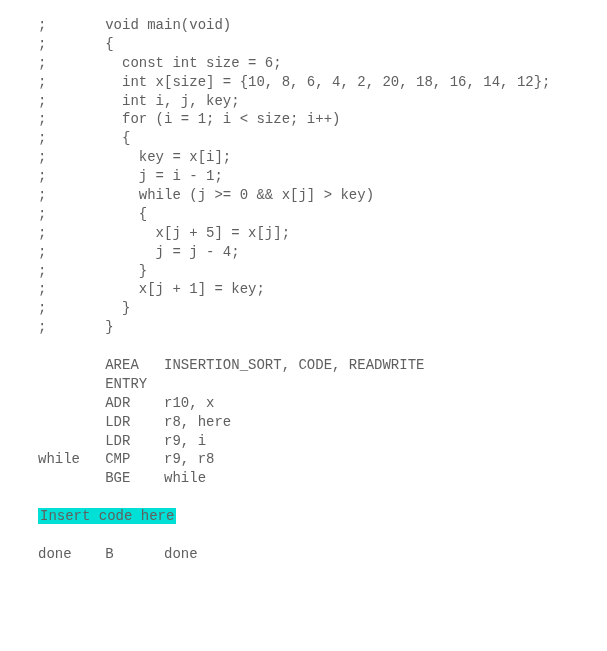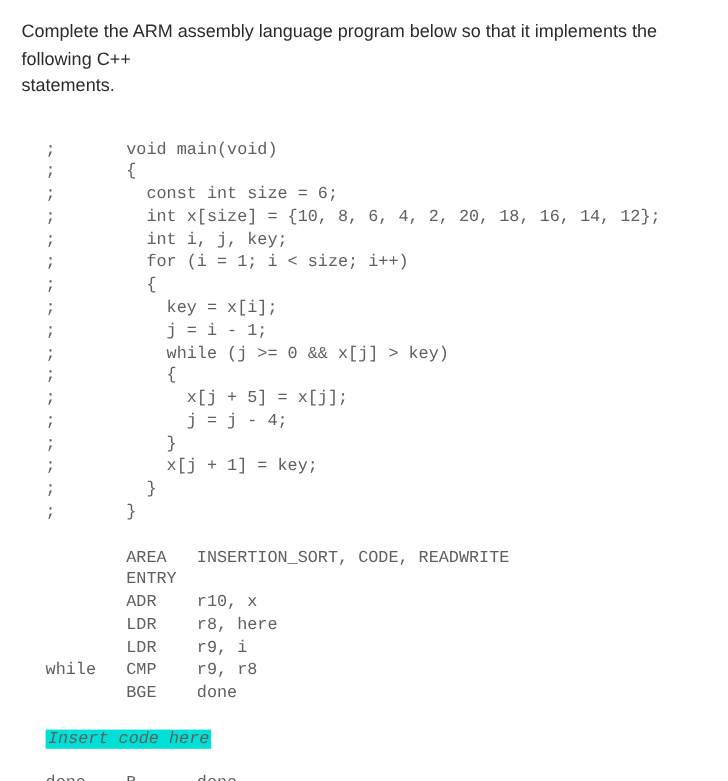--- a/index.html
+++ b/index.html
@@ -25,32 +25,27 @@
     font-size: 14px;
     line-height: 1.35;
     white-space: pre;
     color: #606060;
     margin-left: 20px;
   }
   .hl {
     background: #00e0d6;
     color: #606060;
     padding: 0 2px;
-    font-style: italic;
   }
 </style>
 </head>
 <body>
 
 <div class="page">
 
-  <div class="question-text">
-    <span>Complete the ARM assembly language program below so that it implements the following C++</span><br>
-    <span>statements.</span>
-  </div>
 
   <div class="code-block"><span>;       void main(void)</span>
 <span>;       {</span>
 <span>;         const int size = 6;</span>
 <span>;         int x[size] = {10, 8, 6, 4, 2, 20, 18, 16, 14, 12};</span>
 <span>;         int i, j, key;</span>
 <span>;         for (i = 1; i &lt; size; i++)</span>
 <span>;         {</span>
 <span>;           key = x[i];</span>
 <span>;           j = i - 1;</span>
@@ -62,21 +57,21 @@
 <span>;           x[j + 1] = key;</span>
 <span>;         }</span>
 <span>;       }</span>
 
 <span>        AREA   INSERTION_SORT, CODE, READWRITE</span>
 <span>        ENTRY</span>
 <span>        ADR    r10, x</span>
 <span>        LDR    r8, here</span>
 <span>        LDR    r9, i</span>
 <span>while   CMP    r9, r8</span>
-<span>        BGE    done</span>
+<span>        BGE    while</span>
 
 <span class="hl">Insert code here</span>
 
 <span>done    B      done</span>
 
 
 
 </div>
 
 </div>

